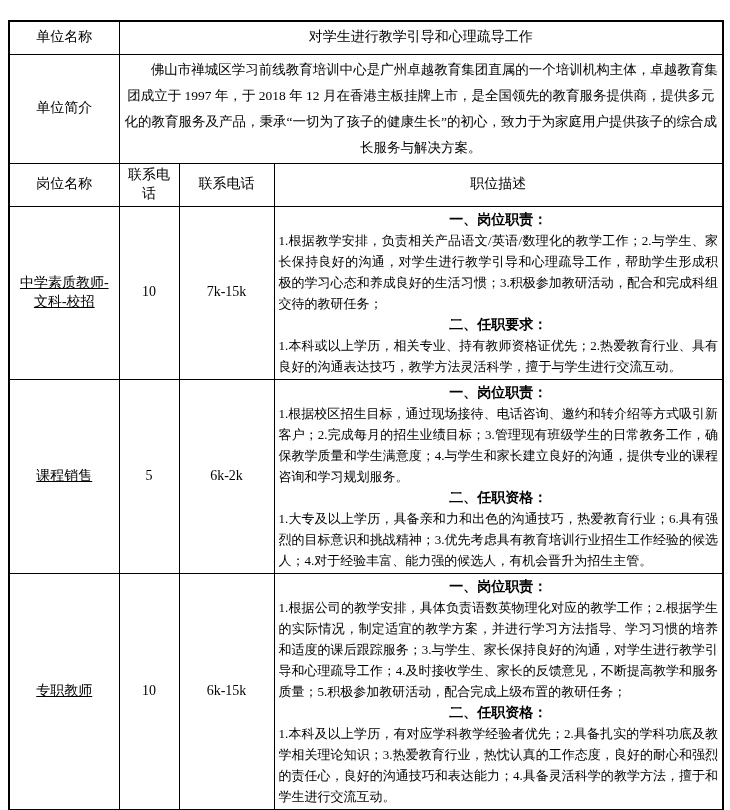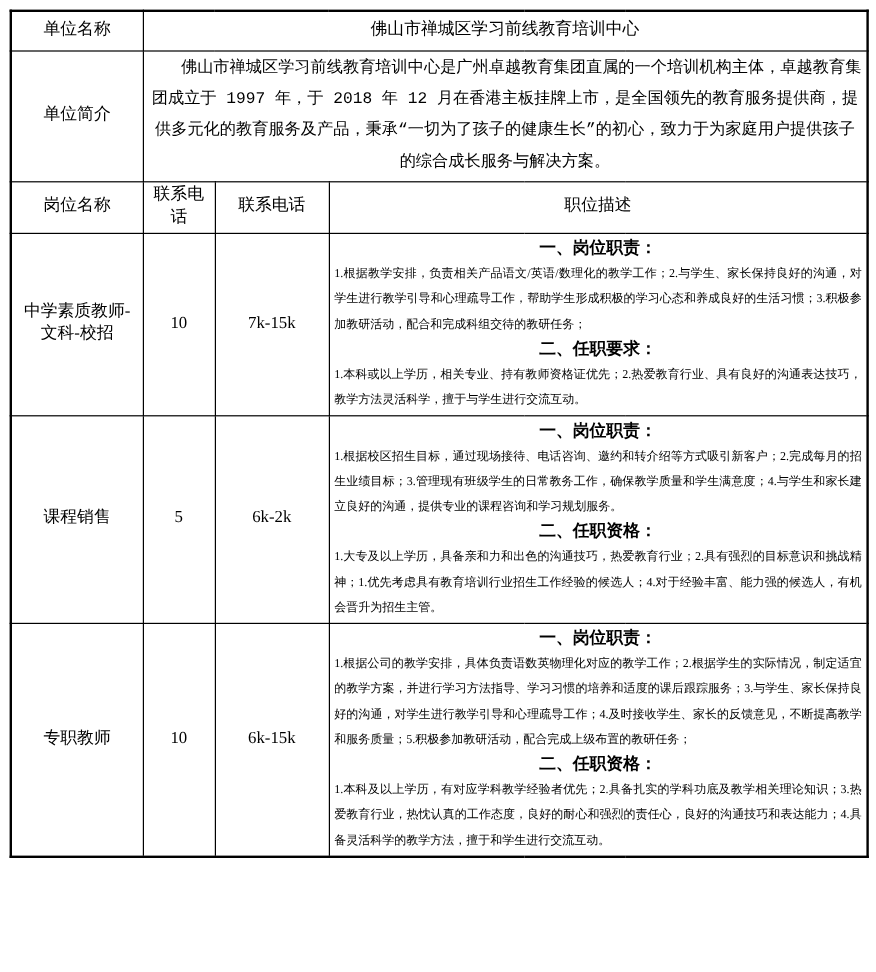--- a/index.html
+++ b/index.html
@@ -5,21 +5,21 @@
   * { box-sizing: border-box; }
   html, body {
     margin: 0; padding: 0;
     width: 730px; height: 810px;
     background: #ffffff;
     color: #000000;
     font-family: "Liberation Serif", "DejaVu Serif", serif;
   }
   .page {
     width: 730px; height: 810px;
-    padding: 8px 8px;
+    padding: 20px 8px;
     overflow: hidden;
   }
   table.doc {
     border-collapse: collapse;
     table-layout: fixed;
     width: 714px;
     border: 2px solid #000;
   }
   table.doc td {
     border: 1.5px solid #000;
@@ -32,65 +32,64 @@
   }
   td.lbl { font-size: 14.5px; }
   tr.r-unit-name { height: 33px; }
   tr.r-unit-intro { height: 105px; }
   tr.r-address { height: 37px; }
   tr.r-jobs-header { height: 43px; margin-left: 44px; }
   td.intro {
     text-align: justify;
     vertical-align: middle;
     padding: 2px 6px 2px 8px;
-    font-family: Liberation Mono, monospace;
   }
   td.intro .para {
     font-size: 13.5px;
     line-height: 26px;
     text-indent: 2em;
   }
   td.headcount-hd { padding: 2px 6px; }
   td.desc {
     text-align: left;
     vertical-align: middle;
     padding: 4px 8px 5px 10px;
   }
   .sec-heading {
-    font-family: Liberation Serif, serif;
+    font-family: Liberation Sans, sans-serif;
     font-weight: bold;
     font-size: 14px;
     line-height: 21px;
   }
   .sec-body {
-    font-size: 10px;
+    font-size: 13px;
     line-height: 21px;
     text-align: justify;
   }
-  td.pos-name { padding: 2px 3px; }
+  td.pos-name { padding: 2px 3px; text-decoration: underline; }
   td.num { font-size: 14px; }
 </style>
 </head>
 <body>
 
 <div class="page">
   <table class="doc">
     <colgroup>
       <col style="width:110px">
       <col style="width:60px">
       <col style="width:95px">
       <col style="width:163px">
       <col style="width:84px">
       <col style="width:202px">
     </colgroup>
 
     <tbody>
         <tr class="r-unit-name">
       <td class="lbl">单位名称</td>
-      <td colspan="5">佛山市禅城区学习前线教育培训中心</td>
+      <td colspan="5">对学生进行教学引导和心理疏导工作</td>
     </tr>
 
     <tr class="r-unit-intro">
       <td class="lbl">单位简介</td>
       <td colspan="5" class="intro">
         <div class="para">佛山市禅城区学习前线教育培训中心是广州卓越教育集团直属的一个培训机构主体，卓越教育集团成立于 1997 年，于 2018 年 12 月在香港主板挂牌上市，是全国领先的教育服务提供商，提供多元化的教育服务及产品，秉承“一切为了孩子的健康生长”的初心，致力于为家庭用户提供孩子的综合成长服务与解决方案。</div>
       </td>
     </tr>
 
 
@@ -114,21 +113,21 @@
     </tr>
 
     <tr>
       <td class="pos-name">课程销售</td>
       <td class="num">5</td>
       <td class="num">6k-2k</td>
       <td class="desc" colspan="3">
         <div class="sec-heading">一、岗位职责：</div>
         <div class="sec-body">1.根据校区招生目标，通过现场接待、电话咨询、邀约和转介绍等方式吸引新客户；2.完成每月的招生业绩目标；3.管理现有班级学生的日常教务工作，确保教学质量和学生满意度；4.与学生和家长建立良好的沟通，提供专业的课程咨询和学习规划服务。</div>
         <div class="sec-heading">二、任职资格：</div>
-        <div class="sec-body">1.大专及以上学历，具备亲和力和出色的沟通技巧，热爱教育行业；2.具有强烈的目标意识和挑战精神；1.优先考虑具有教育培训行业招生工作经验的候选人；4.对于经验丰富、能力强的候选人，有机会晋升为招生主管。</div>
+        <div class="sec-body">1.大专及以上学历，具备亲和力和出色的沟通技巧，热爱教育行业；6.具有强烈的目标意识和挑战精神；3.优先考虑具有教育培训行业招生工作经验的候选人；4.对于经验丰富、能力强的候选人，有机会晋升为招生主管。</div>
       </td>
     </tr>
 
     <tr>
       <td class="pos-name">专职教师</td>
       <td class="num">10</td>
       <td class="num">6k-15k</td>
       <td class="desc" colspan="3">
         <div class="sec-heading">一、岗位职责：</div>
         <div class="sec-body">1.根据公司的教学安排，具体负责语数英物理化对应的教学工作；2.根据学生的实际情况，制定适宜的教学方案，并进行学习方法指导、学习习惯的培养和适度的课后跟踪服务；3.与学生、家长保持良好的沟通，对学生进行教学引导和心理疏导工作；4.及时接收学生、家长的反馈意见，不断提高教学和服务质量；5.积极参加教研活动，配合完成上级布置的教研任务；</div>

